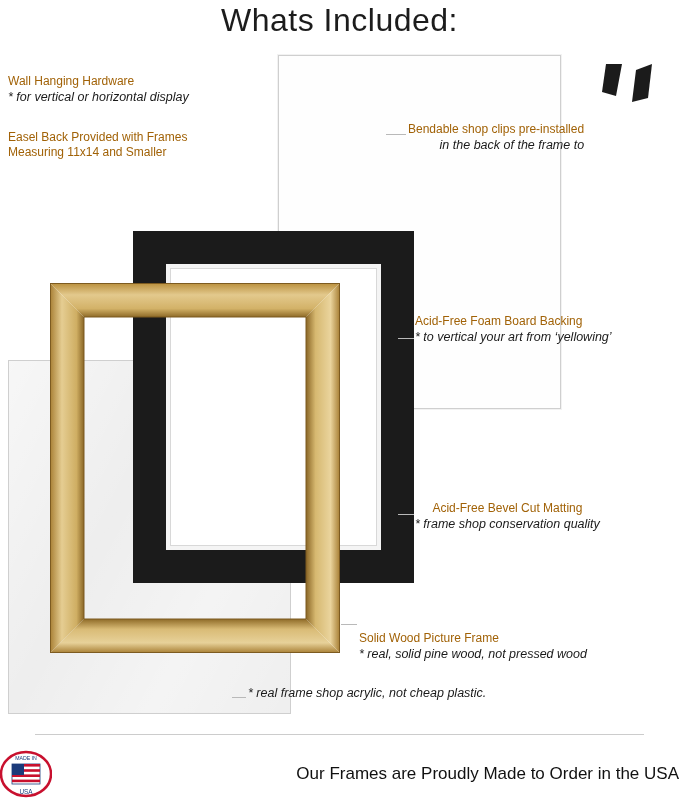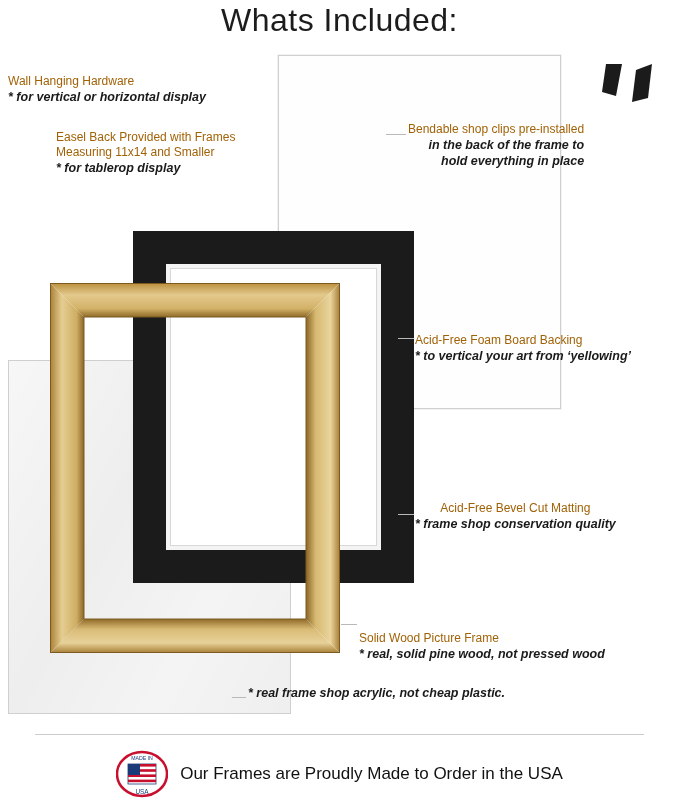--- a/index.html
+++ b/index.html
@@ -104,29 +104,28 @@
     line-height: 1.25;
     color: #a16207;
     white-space: nowrap;
   }
   .label .sub {
     font-size: 12.5px;
     font-style: italic;
     color: #1a1a1a;
     line-height: 1.3;
     white-space: nowrap;
-    font-weight: bold;
   }
   .label.center-align { text-align: center; }
 
   #lbl-hardware { left: 8px; top: 74px; }
-  #lbl-easel    { left: 8px; top: 130px; margin-left: 48px; }
+  #lbl-easel    { left: 8px; top: 130px; }
   #lbl-clips    { left: 408px; top: 122px; }
   #lbl-clips .sub { text-align: right; }
-  #lbl-foam     { left: 415px; top: 333px; }
+  #lbl-foam     { left: 415px; top: 314px; }
   #lbl-matting  { left: 415px; top: 501px; text-align: center; }
   #lbl-frame    { left: 359px; top: 611px; margin-top: 20px; }
   #lbl-acrylic  { left: 248px; top: 685px; }
 
   
   .leader {
     position: absolute;
     background: #b9b9b9;
     height: 1px;
   }
@@ -155,21 +154,21 @@
     background: #cccccc;
   }
   #footer {
     position: absolute;
     left: 0;
     top: 748px;
     width: 679px;
     height: 52px;
     display: flex;
     align-items: center;
-    justify-content: center;
+    justify-content: space-between;
   }
   #usa-badge {
     width: 52px;
     height: 52px;
     margin-right: 12px;
     flex: 0 0 auto;
   }
   #footer-text {
     font-size: 17px;
     color: #111111;
@@ -229,32 +228,30 @@
   </svg>
 
   <div class="label" id="lbl-hardware">
     <div class="main">Wall Hanging Hardware</div>
     <div class="sub">* for vertical or horizontal display</div>
   </div>
 
   <div class="label" id="lbl-easel">
     <div class="main">Easel Back Provided with Frames</div>
     <div class="main">Measuring 11x14 and Smaller</div>
-    <div class="sub">* for tablerop display</div>
   </div>
 
   <svg id="clips-icon" viewBox="0 0 60 48">
     <polygon points="6,2 22,2 16,34 2,30" fill="#1b1b1b"></polygon>
     <polygon points="36,8 52,2 48,36 32,40" fill="#1b1b1b"></polygon>
   </svg>
 
   <div class="label center-align" id="lbl-clips">
     <div class="main">Bendable shop clips pre-installed</div>
     <div class="sub">in the back of the frame to</div>
-    <div class="sub">hold everything in place</div>
   </div>
 
   <div class="label" id="lbl-foam">
     <div class="main">Acid-Free Foam Board Backing</div>
     <div class="sub">* to vertical your art from ‘yellowing’</div>
   </div>
 
   <div class="label" id="lbl-matting">
     <div class="main">Acid-Free Bevel Cut Matting</div>
     <div class="sub">* frame shop conservation quality</div>

